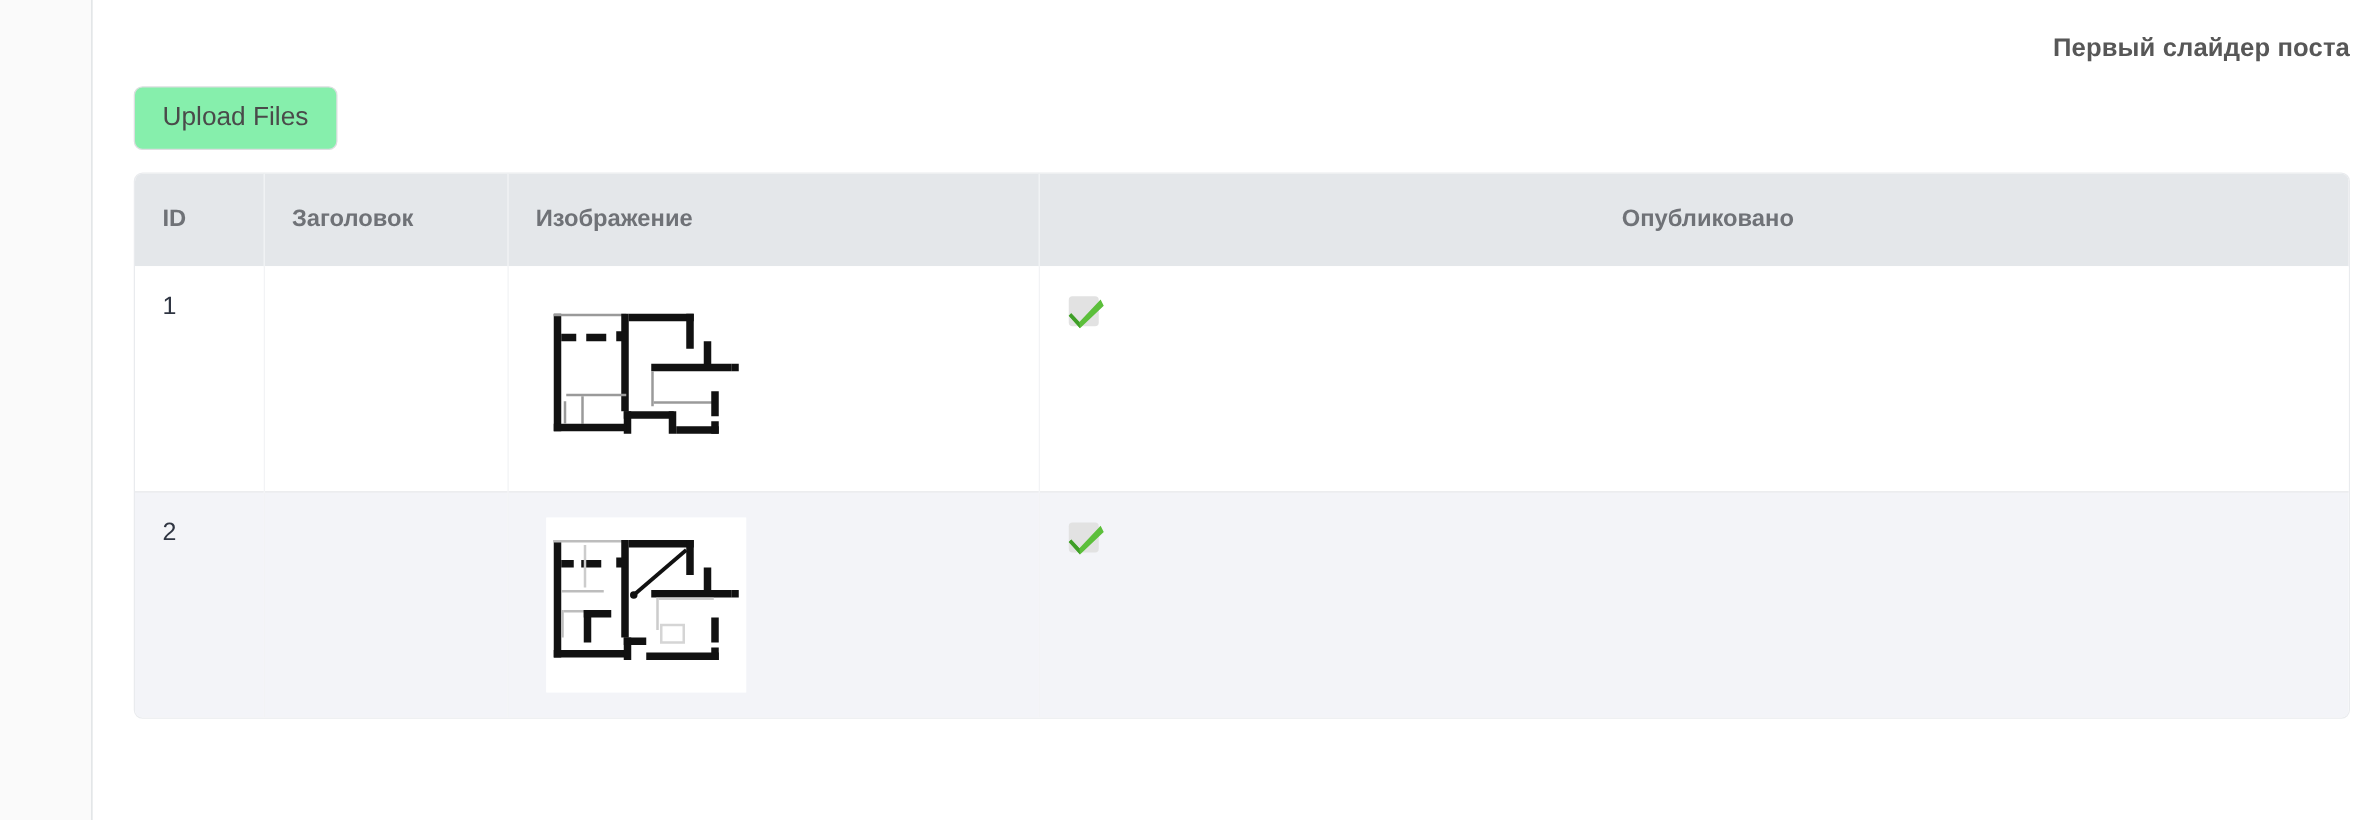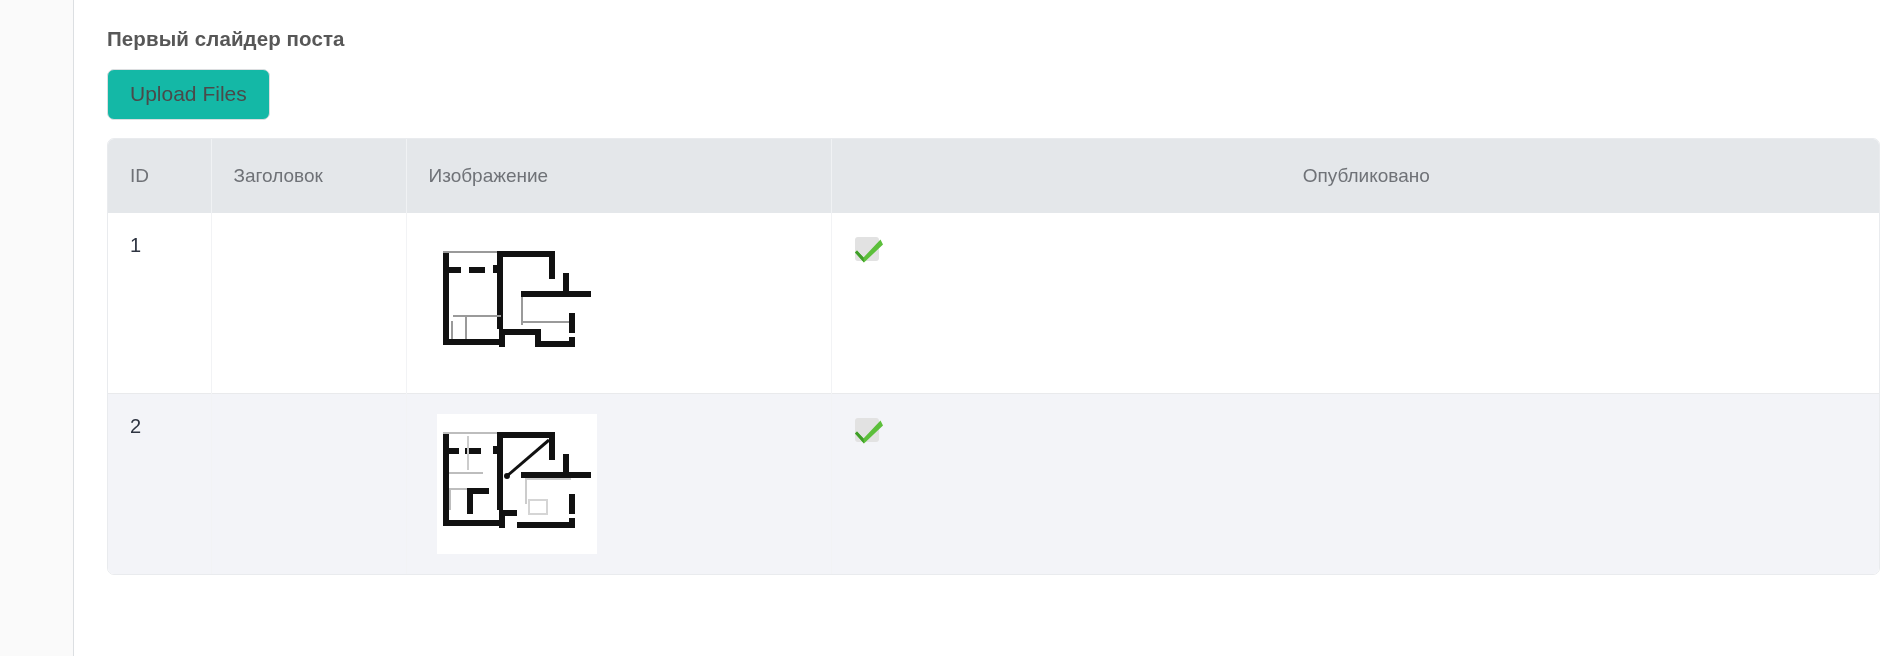--- a/index.html
+++ b/index.html
@@ -49,30 +49,31 @@
   }
 
   .section-title {
     margin: 0;
     padding: 27px 0 0 0;
     font-size: 20.5px;
     font-weight: bold;
     line-height: 1.2;
     color: #575757;
     letter-spacing: 0.1px;
+    text-align: right;
   }
 
   .upload-btn {
     display: inline-block;
     margin-top: 17px;
     padding: 13px 22px 14px 22px;
     font-size: 21px;
     line-height: 1.05;
     color: #4a4a4a;
-    background: #14b8a6;
+    background: #86efac;
     border: 1px solid #dcdee0;
     border-radius: 7px;
     font-family: "Liberation Sans", "DejaVu Sans", sans-serif;
     cursor: pointer;
     box-sizing: border-box;
   }
 
   
   .table-wrap {
     margin-top: 18px;
@@ -85,21 +86,21 @@
   table.grid {
     width: 100%;
     border-collapse: collapse;
     table-layout: fixed;
     font-size: 19px;
   }
 
   table.grid thead th {
     background: #e4e7ea;
     color: #6f7277;
-    font-weight: normal;
+    font-weight: bold;
     font-size: 19px;
     text-align: left;
     padding: 20px 0 20px 22px;
     border-right: 1px solid #f0f2f4;
     vertical-align: middle;
     white-space: nowrap;
     box-sizing: border-box;
     height: 74px;
   }
   table.grid thead th:last-child { border-right: none; text-align: center; }

